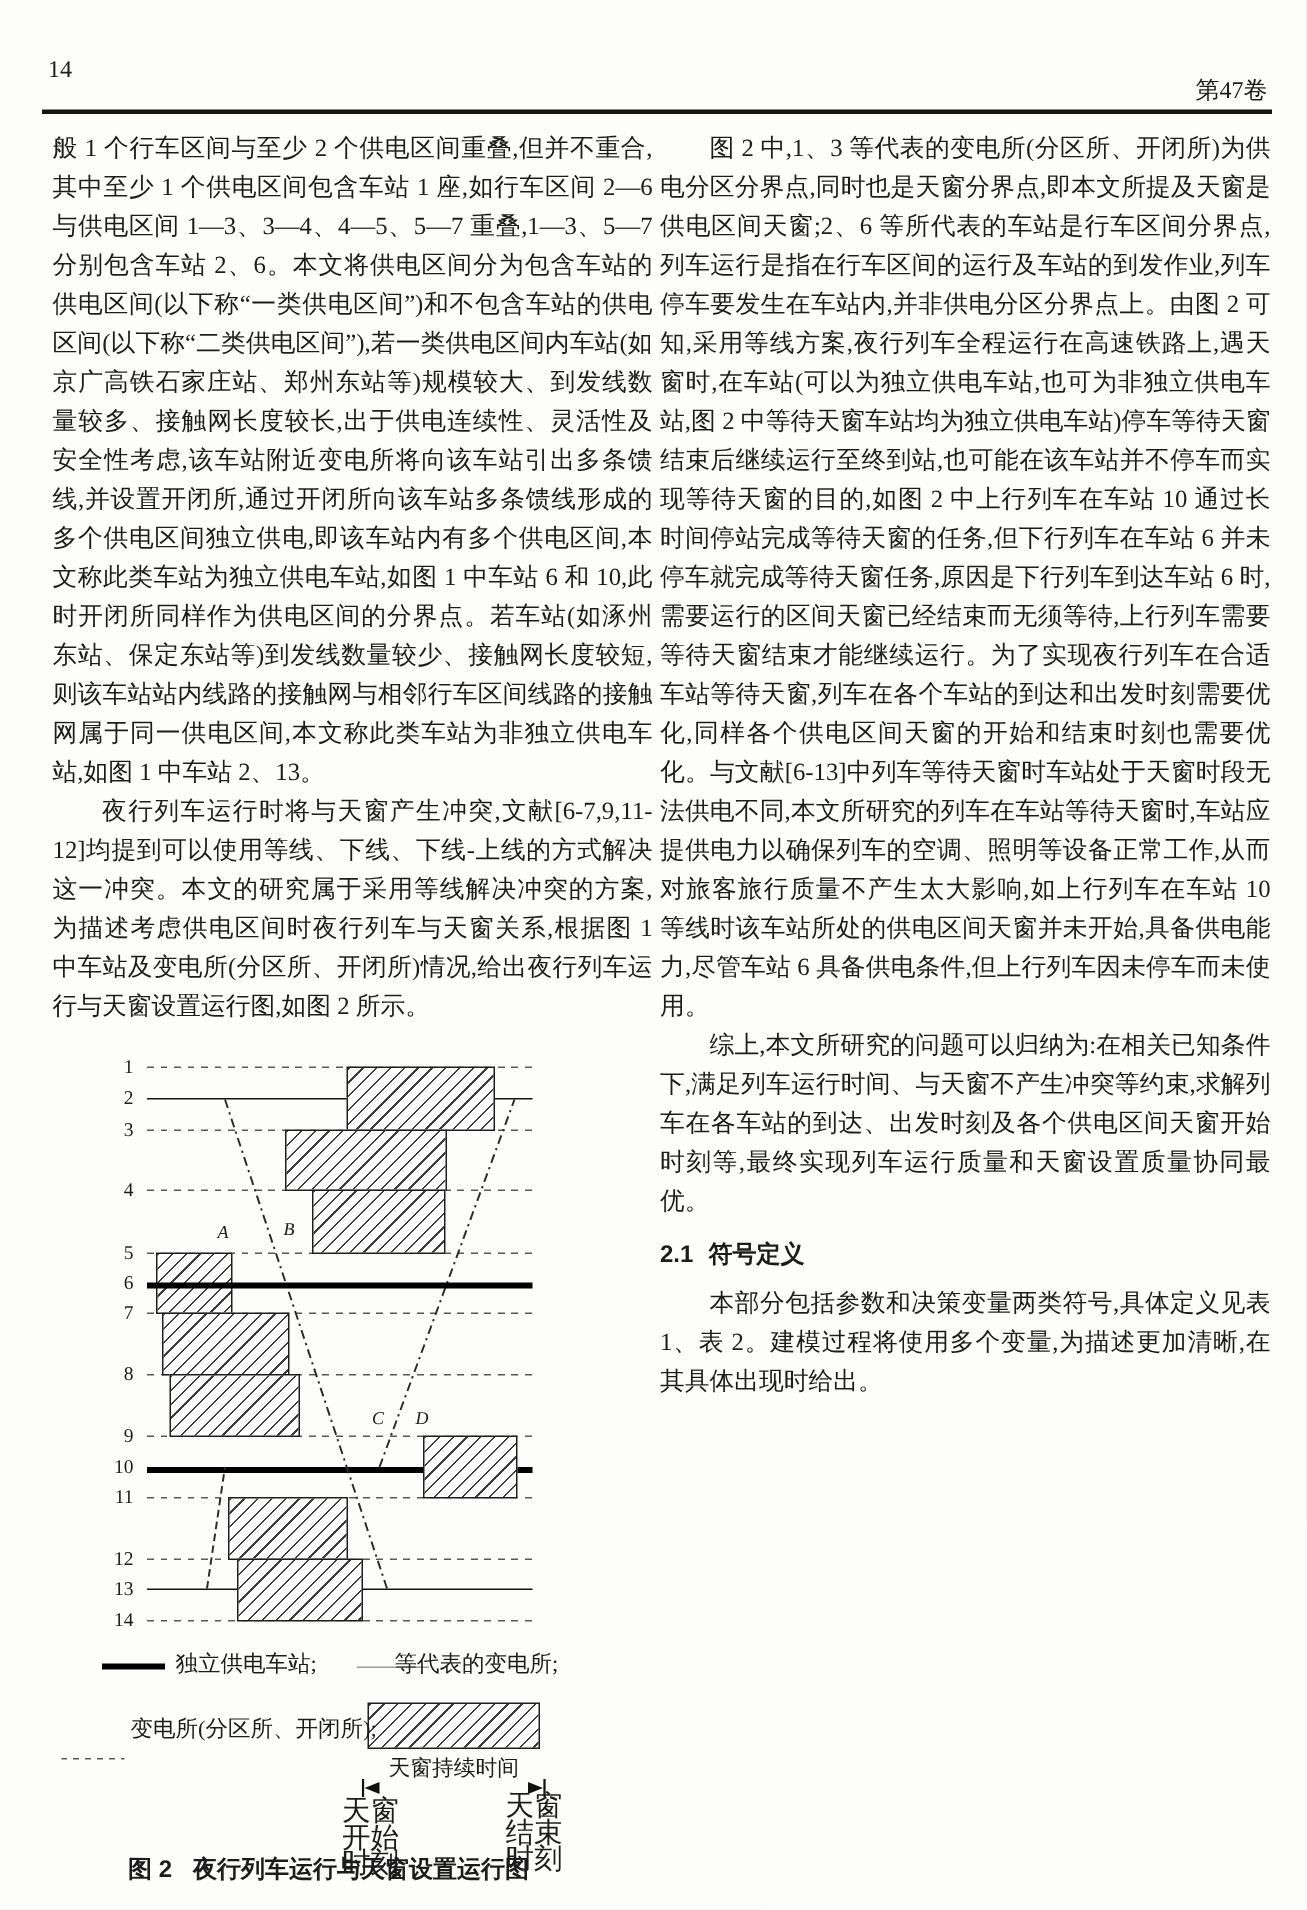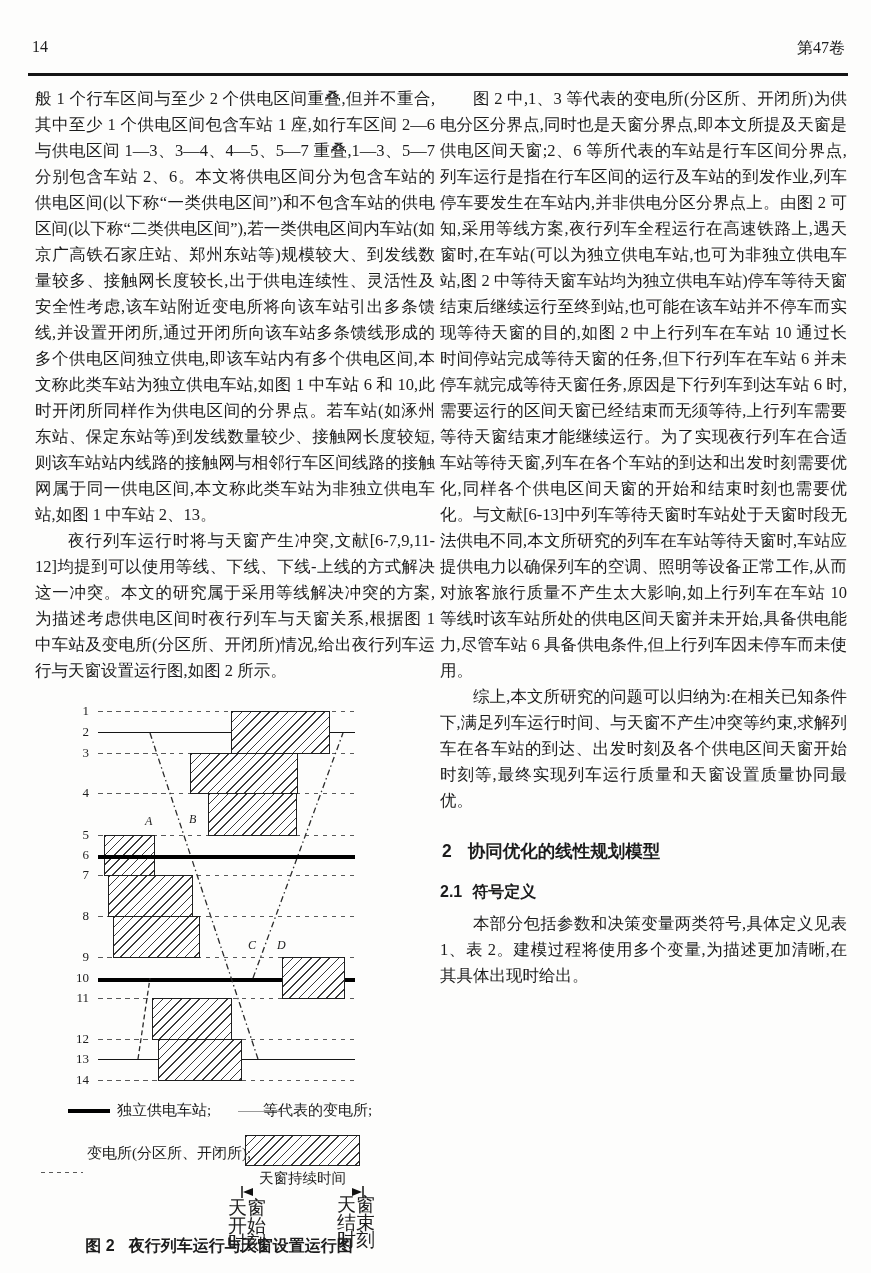--- a/index.html
+++ b/index.html
@@ -7,21 +7,21 @@
   .page {
     position:relative; width:871px; height:1273px; margin:0 auto;
     background:#fdfdfc; color:#1c1c1c;
     font-family:"Liberation Serif","DejaVu Serif",serif;
     overflow:hidden;
   }
   
   .hdr-pagenum { position:absolute; top:38px; left:32px; font-size:16px; }
   .hdr-journal { position:absolute; top:36px; left:0; width:100%; text-align:center;
                  font-size:18px; letter-spacing:17px; text-indent:17px; }
-  .hdr-volume  { position:absolute; top:38px; right:26px; font-size:16px; }
+  .hdr-volume  { position:absolute; top:50px; right:26px; font-size:16px; }
   .hdr-rule    { position:absolute; top:73px; left:28px; width:820px; height:3px; background:#151515; }
   
   .col { position:absolute; top:86px; font-size:16.5px; line-height:26px; text-align:justify; }
   .col-left  { left:35px;  width:400px; }
   .col-right { left:440px; width:407px; }
   .col p { text-indent:2em; }
   .col p.cont { text-indent:0; }
   h2.sec { font-family:"Liberation Sans","DejaVu Sans",sans-serif; font-size:17.5px;
            font-weight:bold; margin:24px 0 15px 2px; text-align:left; }
   h2.sec .sec-title { margin-left:16px; }
@@ -149,22 +149,19 @@
     <div class="mark-lbl end-lbl">天窗结束时刻</div>
 
     <div class="fig-caption">
       <span class="cap-label">图 2</span><span class="cap-text">夜行列车运行与天窗设置运行图</span>
     </div>
   </div>
 
   <div class="col col-right">
     <p>图 2 中,1、3 等代表的变电所(分区所、开闭所)为供电分区分界点,同时也是天窗分界点,即本文所提及天窗是供电区间天窗;2、6 等所代表的车站是行车区间分界点,列车运行是指在行车区间的运行及车站的到发作业,列车停车要发生在车站内,并非供电分区分界点上。由图 2 可知,采用等线方案,夜行列车全程运行在高速铁路上,遇天窗时,在车站(可以为独立供电车站,也可为非独立供电车站,图 2 中等待天窗车站均为独立供电车站)停车等待天窗结束后继续运行至终到站,也可能在该车站并不停车而实现等待天窗的目的,如图 2 中上行列车在车站 10 通过长时间停站完成等待天窗的任务,但下行列车在车站 6 并未停车就完成等待天窗任务,原因是下行列车到达车站 6 时,需要运行的区间天窗已经结束而无须等待,上行列车需要等待天窗结束才能继续运行。为了实现夜行列车在合适车站等待天窗,列车在各个车站的到达和出发时刻需要优化,同样各个供电区间天窗的开始和结束时刻也需要优化。与文献[6-13]中列车等待天窗时车站处于天窗时段无法供电不同,本文所研究的列车在车站等待天窗时,车站应提供电力以确保列车的空调、照明等设备正常工作,从而对旅客旅行质量不产生太大影响,如上行列车在车站 10 等线时该车站所处的供电区间天窗并未开始,具备供电能力,尽管车站 6 具备供电条件,但上行列车因未停车而未使用。</p>
     <p>综上,本文所研究的问题可以归纳为:在相关已知条件下,满足列车运行时间、与天窗不产生冲突等约束,求解列车在各车站的到达、出发时刻及各个供电区间天窗开始时刻等,最终实现列车运行质量和天窗设置质量协同最优。</p>
-    <h2 class="sec">
-      <span>2</span><span class="sec-title">协同优化的线性规划模型</span>
-    </h2>
     <h3 class="subsec">
       <span>2.1</span><span class="sec-title">符号定义</span>
     </h3>
     <p>本部分包括参数和决策变量两类符号,具体定义见表 1、表 2。建模过程将使用多个变量,为描述更加清晰,在其具体出现时给出。</p>
   </div>
 
 </div>
 
 </body></html>

